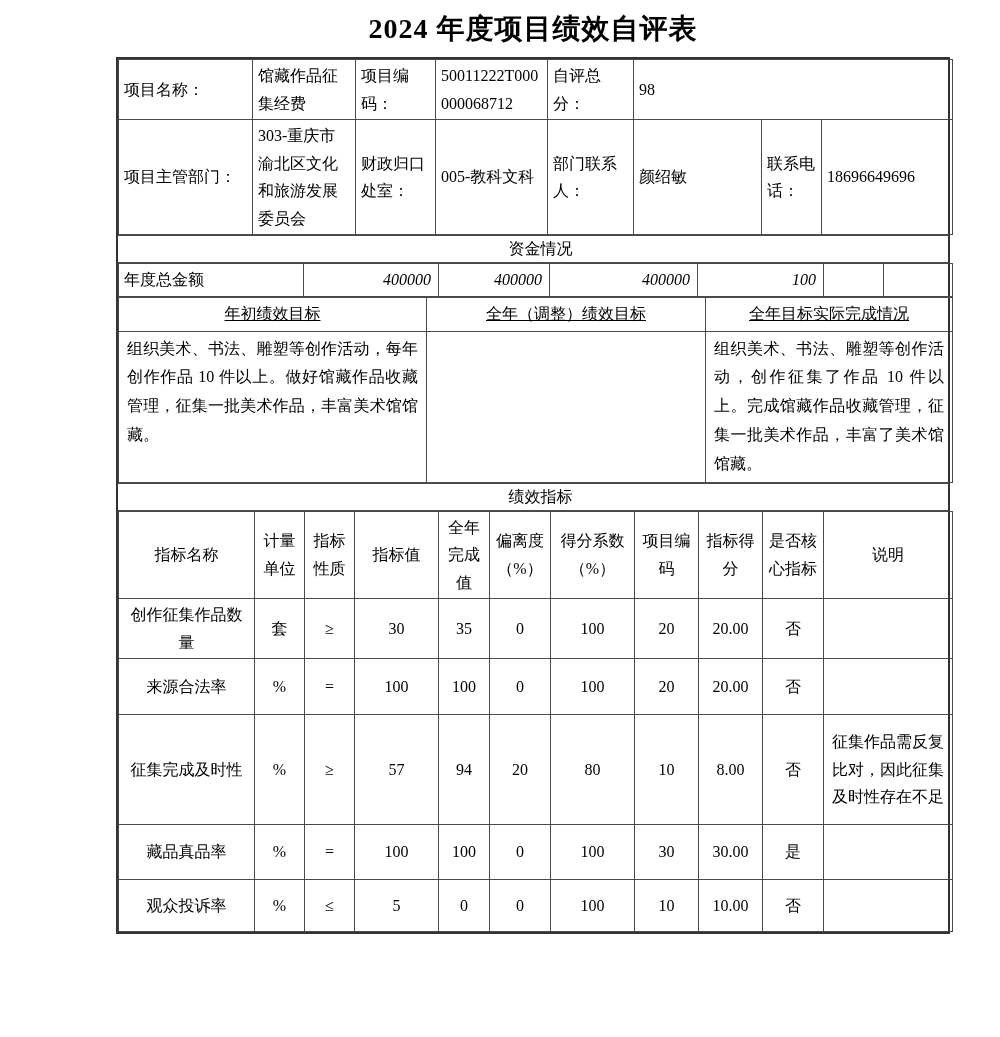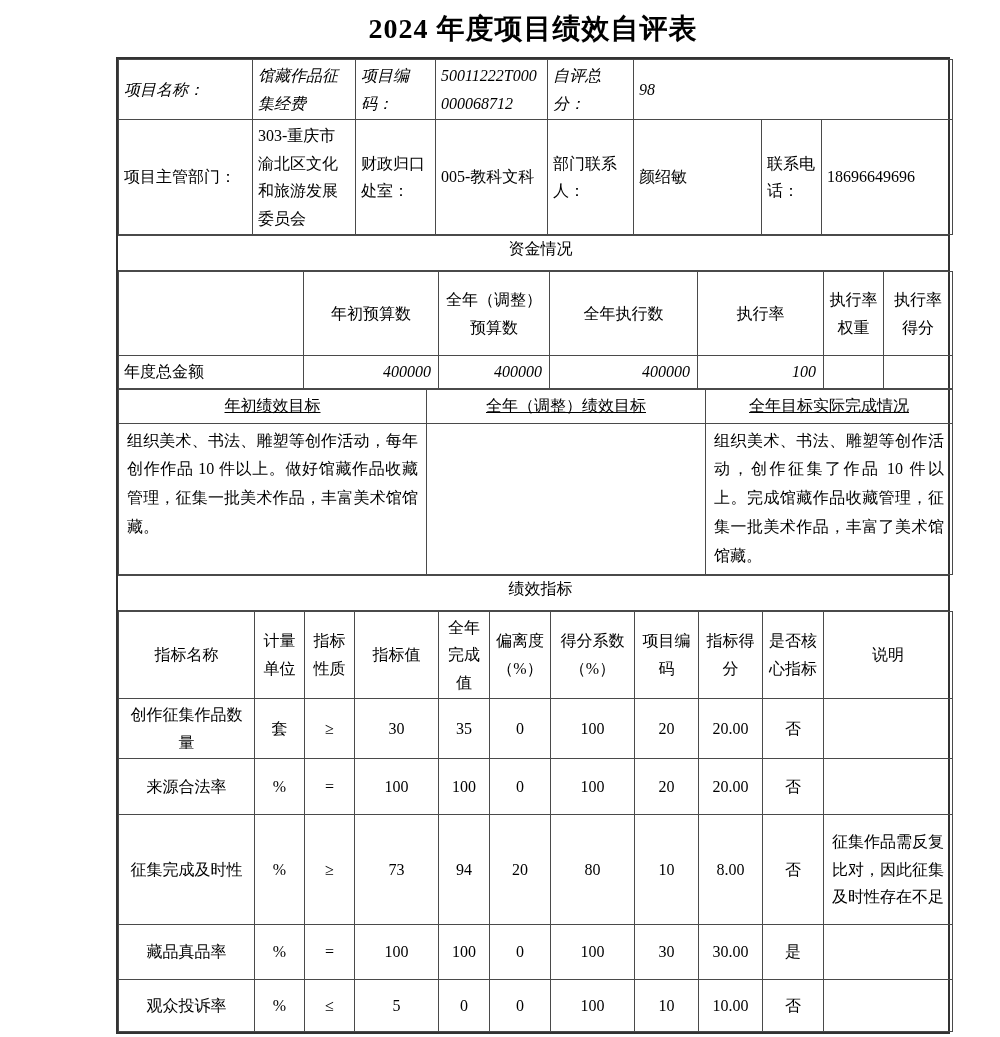--- a/index.html
+++ b/index.html
@@ -31,27 +31,27 @@
   }
   table.t td{
     border:1px solid var(--bd);
     vertical-align:middle;
     padding:2px 5px;
     line-height:1.72;
     overflow:hidden;
     word-break:break-all;
   }
   .section-bar{
-    height:36px;line-height:26px;text-align:center;
+    height:28px;line-height:26px;text-align:center;
     border-top:1px solid var(--bd);border-bottom:1px solid var(--bd);
     font-size:16px;
     padding-left:15px;
   }
   
-  .r-info1{height:54px;font-style:italic;}
+  .r-info1{height:54px;}
   .r-info2{height:114px;}
   .lft{text-align:left;}
   
   .r-fundh{height:84px;}
   .r-fund1{height:30px;}
   .r-fund2{height:29px;}
   .ctr{text-align:center;}
   .num{text-align:right;padding-right:7px !important;font-style:italic;}
   
   .r-goalh{height:34px;text-decoration:underline;}
@@ -119,29 +119,20 @@
       <colgroup>
         <col style="width:185px">
           <col style="width:135px">
           <col style="width:111px">
           <col style="width:148px">
         <col style="width:126px">
           <col style="width:60px">
           <col style="width:69px">
       </colgroup>
       <tbody>
-        <tr class="r-fundh">
-          <td class="ctr"></td>
-          <td class="ctr">年初预算数</td>
-          <td class="ctr">全年（调整）预算数</td>
-          <td class="ctr">全年执行数</td>
-          <td class="ctr">执行率</td>
-          <td class="ctr">执行率权重</td>
-          <td class="ctr">执行率得分</td>
-        </tr>
         <tr class="r-fund1">
           <td class="lft">年度总金额</td>
           <td class="num">400000</td>
           <td class="num">400000</td>
           <td class="num">400000</td>
           <td class="num">100</td>
           <td class="num"></td>
           <td class="num"></td>
         </tr>
       </tbody>
@@ -221,21 +212,21 @@
           <td>100</td>
           <td>20</td>
           <td>20.00</td>
           <td>否</td>
           <td></td>
         </tr>
         <tr class="r-ind2">
           <td>征集完成及时性</td>
           <td>%</td>
           <td>≥</td>
-          <td>73</td>
+          <td>57</td>
           <td>94</td>
           <td>20</td>
           <td>80</td>
           <td>10</td>
           <td>8.00</td>
           <td>否</td>
           <td>征集作品需反复比对，因此征集及时性存在不足</td>
         </tr>
         <tr class="r-ind3">
           <td>藏品真品率</td>

